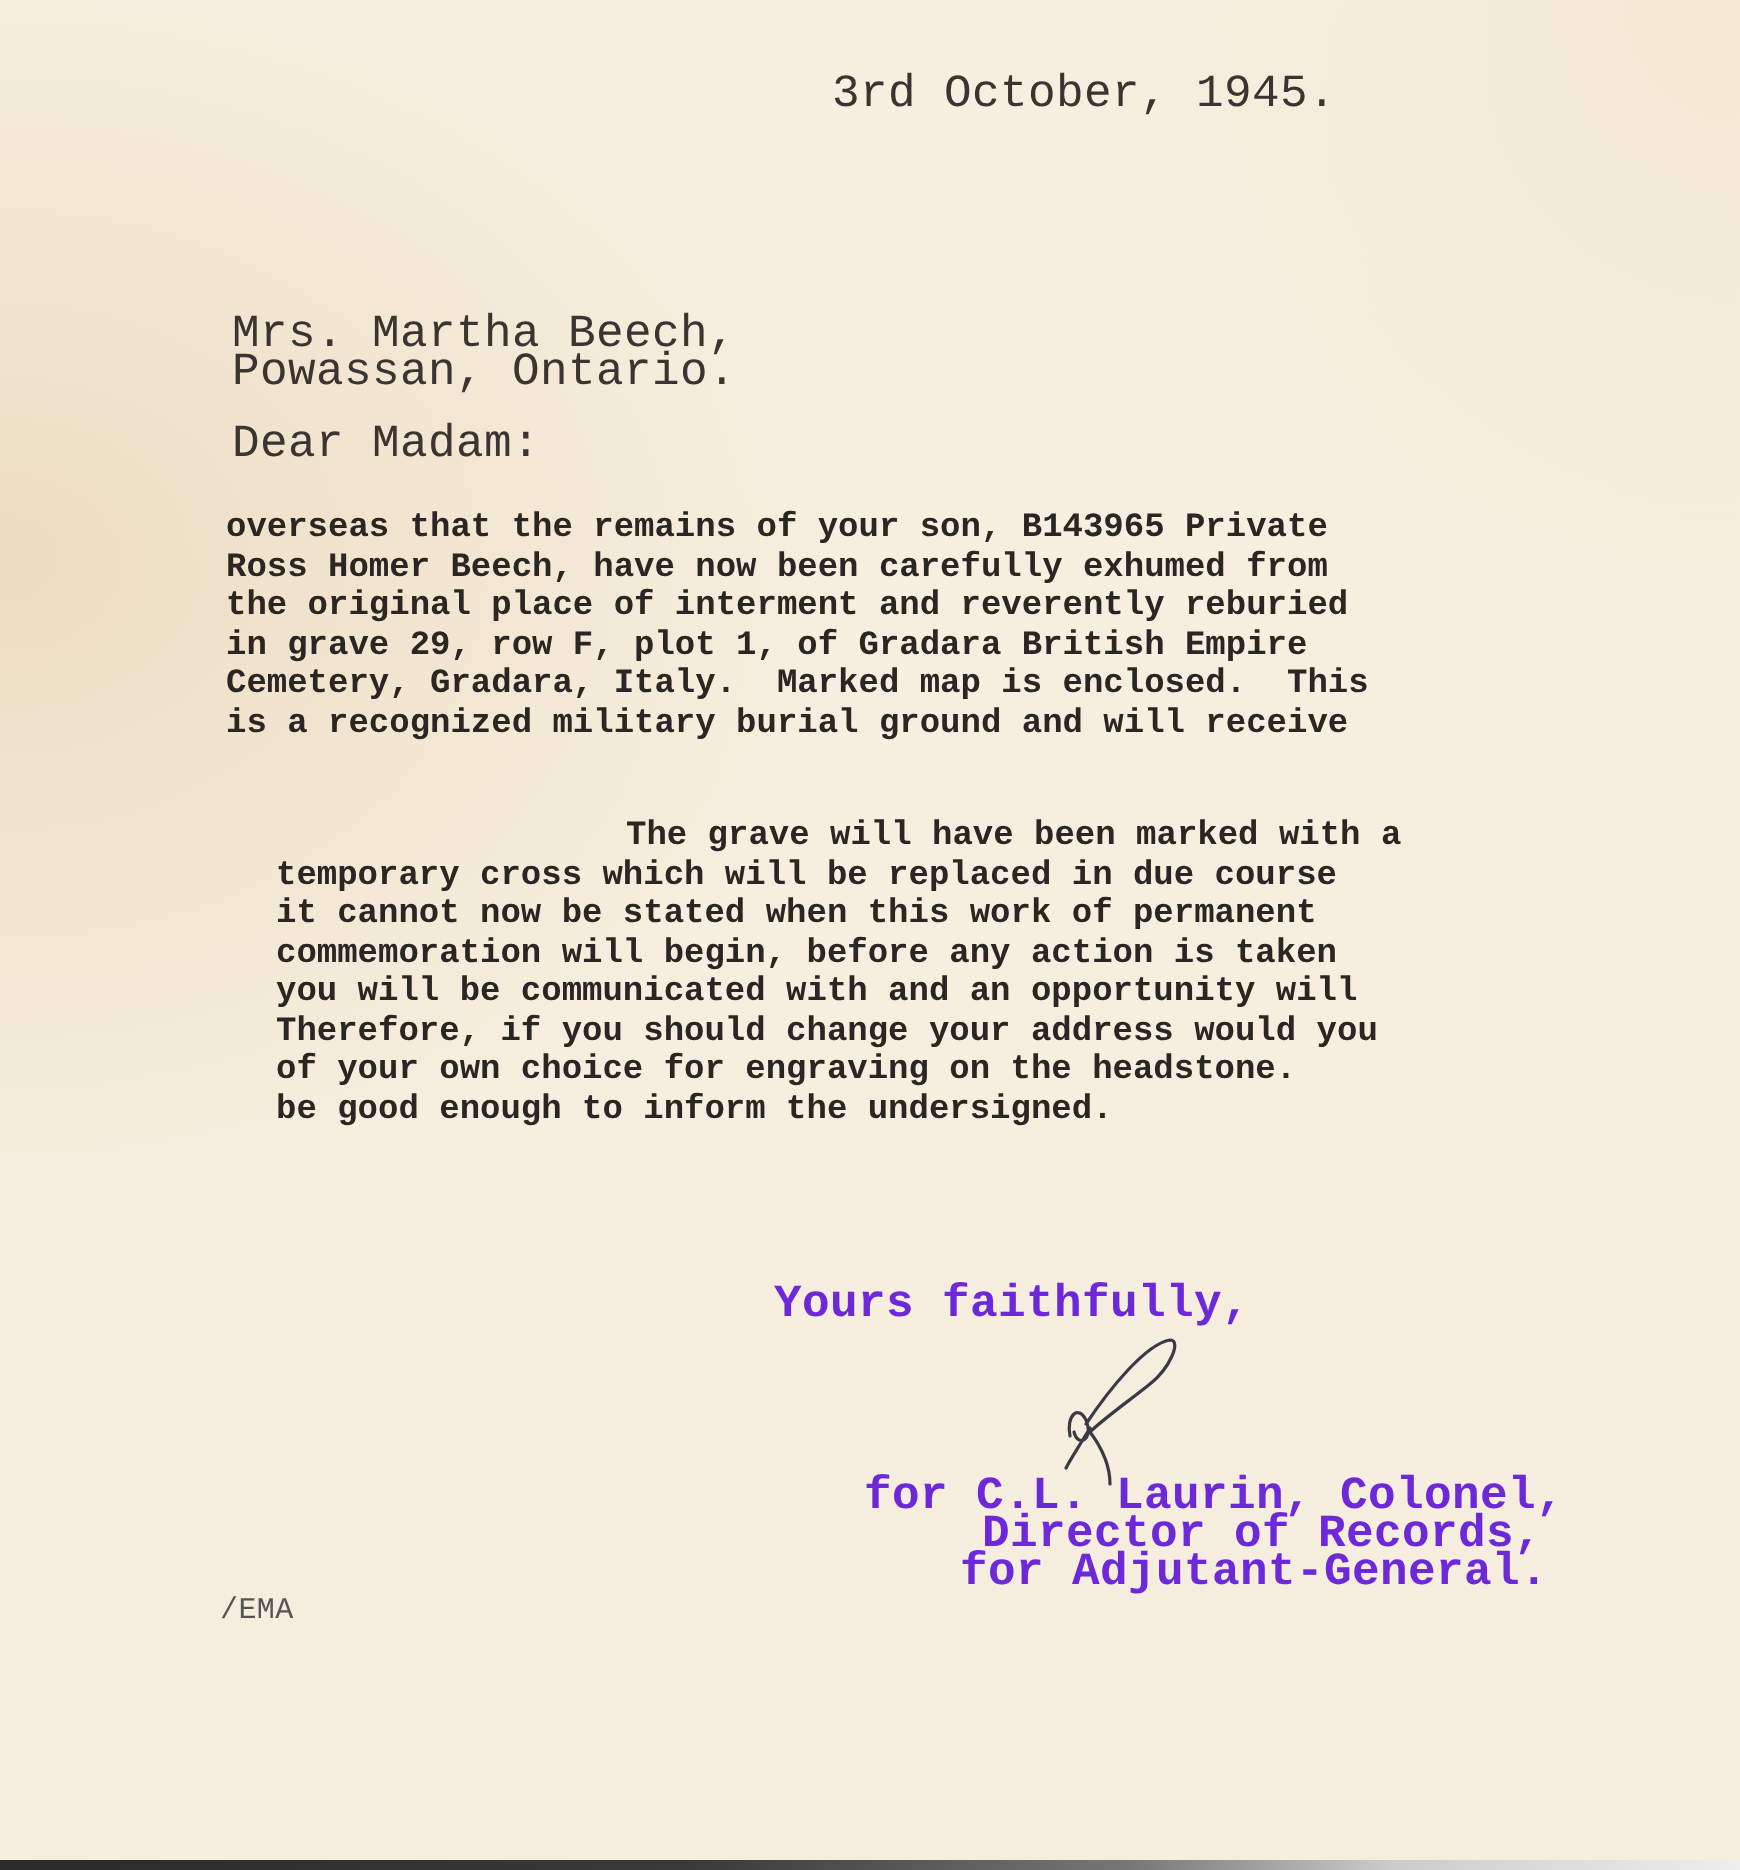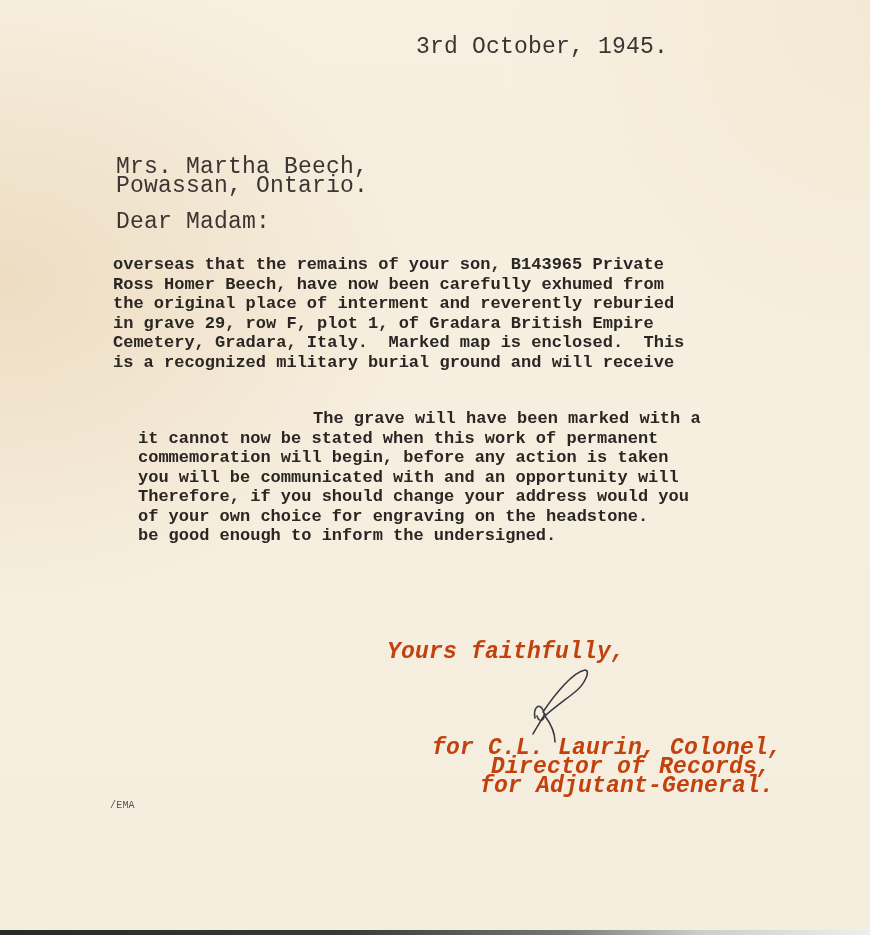--- a/index.html
+++ b/index.html
@@ -19,21 +19,21 @@
   }
   .bottom-edge {
     position: absolute; left: 0; top: 930px; width: 870px; height: 5px;
     background: linear-gradient(90deg, #2a2a2a 0%, #3a3a3a 40%, #777 65%, #ccc 80%, #eee 100%);
   }
   .line {
     position: absolute; white-space: pre;
     font-size: 23px; line-height: 19.5px;
     letter-spacing: 0.2px;
   }
-  .bold { font-weight: bold; color: #c2410c; font-style: italic; }
+  .bold { font-weight: bold; color: #6d28d9; }
   .light { color: #3a3532; }
   .para { position: absolute; }
   .para .row { display: block; white-space: pre; font-size: 17px; line-height: 19.5px; font-weight: bold; }
   .sig { position: absolute; left: 525px; top: 664px; }
 </style>
 </head>
 <body>
 
 <div class="paper"></div>
 <div class="bottom-edge"></div>
@@ -49,31 +49,32 @@
   <span class="row">overseas that the remains of your son, B143965 Private</span>
   <span class="row">Ross Homer Beech, have now been carefully exhumed from</span>
   <span class="row">the original place of interment and reverently reburied</span>
   <span class="row">in grave 29, row F, plot 1, of Gradara British Empire</span>
   <span class="row">Cemetery, Gradara, Italy.  Marked map is enclosed.  This</span>
   <span class="row">is a recognized military burial ground and will receive</span>
 </div>
 
 <div class="para" style="left:111px; top:409px;margin-left:27px;">
   <span class="row" style="padding-left:175px;">The grave will have been marked with a</span>
+  <span class="row">temporary cross which will be replaced in due course</span>
   <span class="row">it cannot now be stated when this work of permanent</span>
   <span class="row">commemoration will begin, before any action is taken</span>
   <span class="row">you will be communicated with and an opportunity will</span>
   <span class="row">Therefore, if you should change your address would you</span>
   <span class="row">of your own choice for engraving on the headstone.</span>
   <span class="row">be good enough to inform the undersigned.</span>
 </div>
 
 <div class="line bold" style="left:387px; top:643px;">Yours faithfully,</div>
 
 <svg class="sig" width="70" height="80" viewBox="0 0 70 80">
   <path d="M10 54 C 8 44, 14 38, 18 46 C 22 56, 14 60, 12 52 M 18 48 C 30 30, 48 8, 60 6 C 66 6, 60 20, 50 28 C 40 36, 26 46, 20 52 M 20 50 C 14 60, 10 66, 8 70 M 20 52 C 26 60, 30 68, 30 78" fill="none" stroke="#3a3a44" stroke-width="1.6" stroke-linecap="round"></path>
 </svg>
 
 <div class="line bold" style="left:432px; top:739px;">for C.L. Laurin, Colonel,</div>
 <div class="line bold" style="left:491px; top:758px;">Director of Records,</div>
 <div class="line bold" style="left:480px; top:777px;">for Adjutant-General.</div>
 
-<div class="line" style="left:110px; top:796px; color:#555; font-size:10px;">/EMA</div>
+<div class="line" style="left:110px; top:796px; color:#555; font-size:15px;">/EMA</div>
 
 </body></html>

